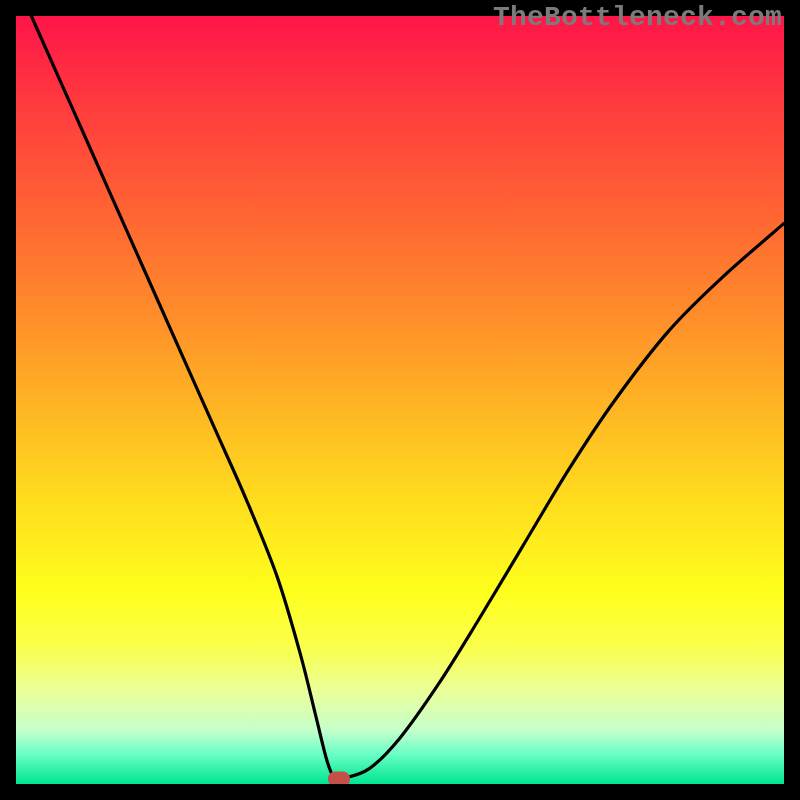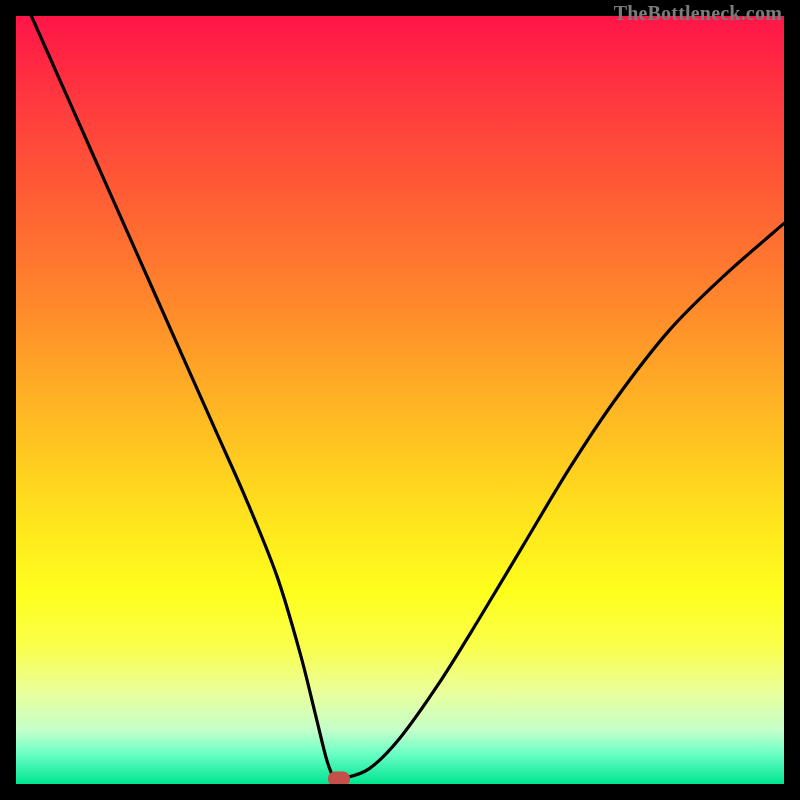--- a/index.html
+++ b/index.html
@@ -30,22 +30,22 @@
       #eaff9b 88%,
       #c4ffca 93%,
       #6cffc6 96%,
       #00e58f 100%
     );
   }
   .watermark {
     position: absolute;
     top: 2px;
     right: 18px;
-    font-family: Liberation Serif, serif;
-    font-size: 20px;
+    font-family: Liberation Mono, monospace;
+    font-size: 28px;
     font-weight: bold;
     color: #7b7b7b;
     letter-spacing: 0.2px;
     text-align: center;
   }
   svg.curve {
     position: absolute;
     top: 0;
     left: 0;
   }

